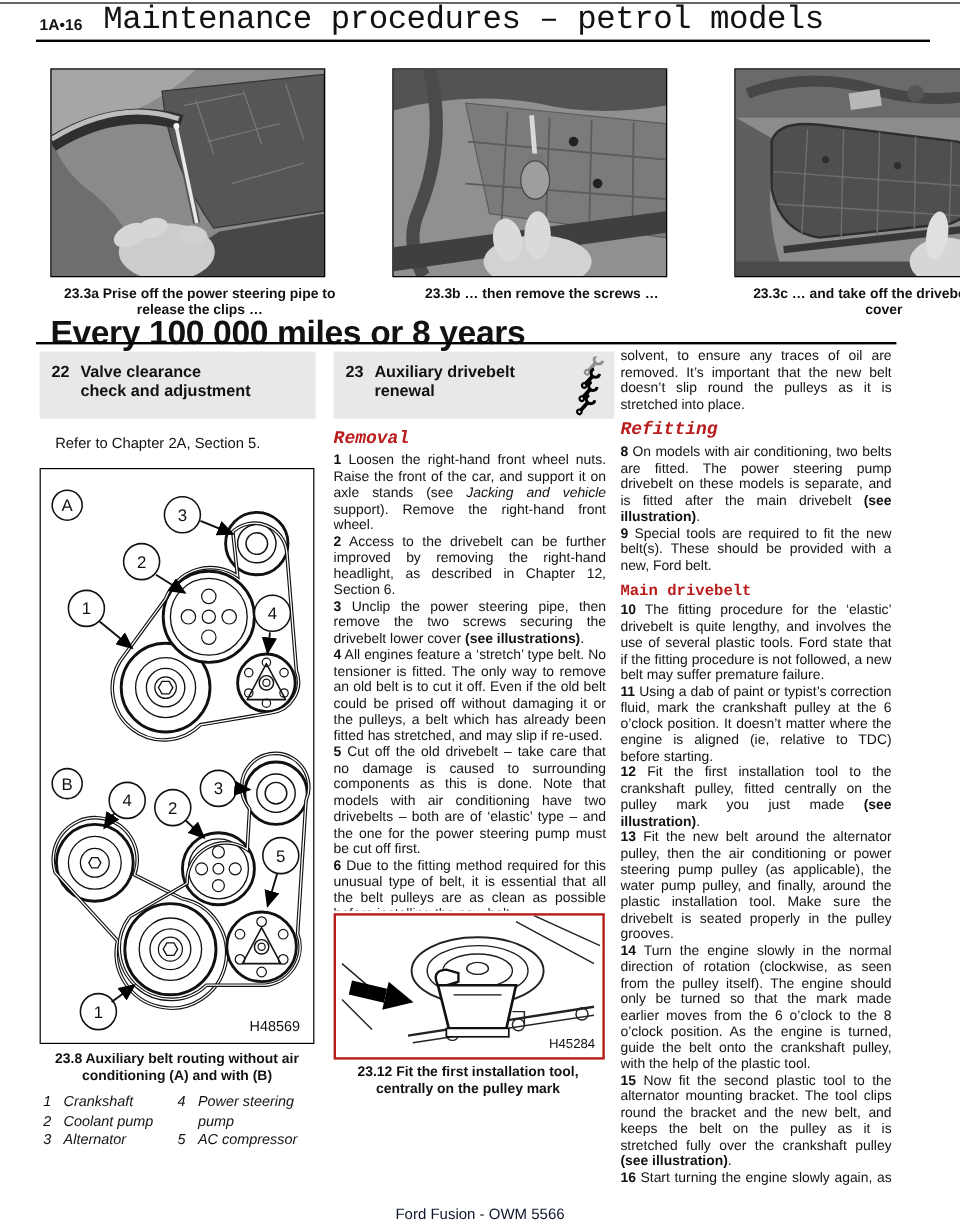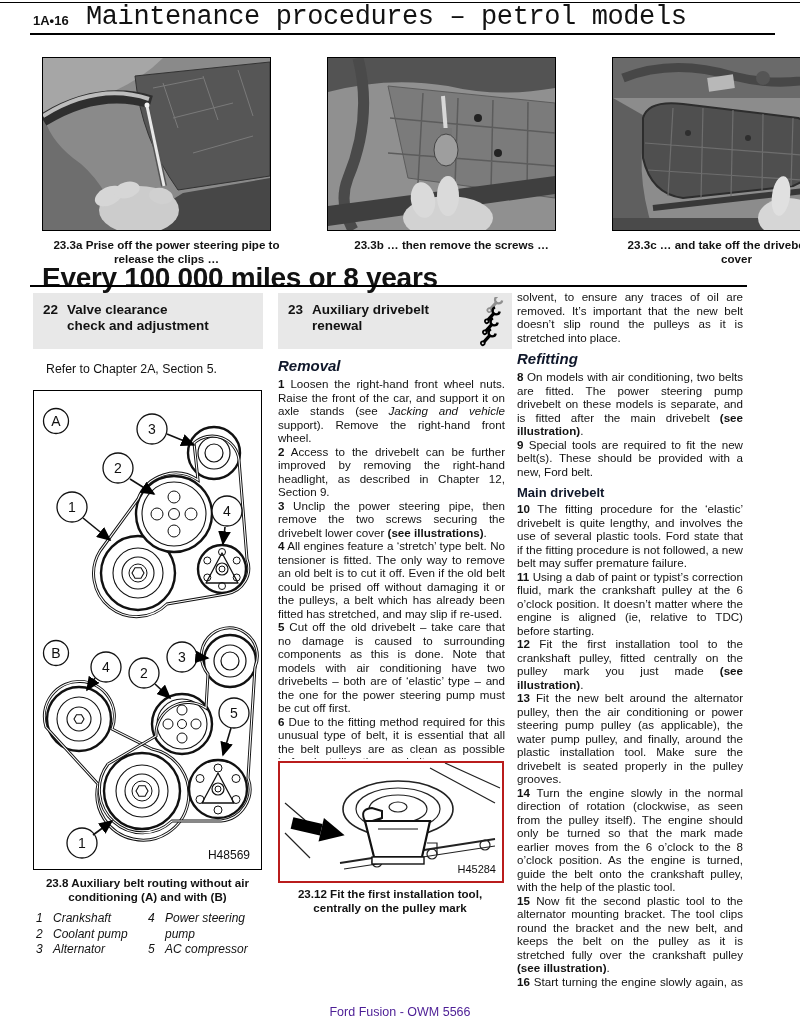--- a/index.html
+++ b/index.html
@@ -26,27 +26,27 @@
   .legend{position:absolute;left:36px;top:911px;width:224px;display:flex;font-style:italic;font-size:12px;line-height:15.5px;}
   .legend>div{width:50%;}
   .leg-row{display:flex;}
   .leg-n{width:17px;flex:none;}
   .leg-t{flex:1;}
   .col-mid{position:absolute;left:278px;top:357px;width:227px;height:402px;overflow:hidden;}
   .col-right{position:absolute;left:517px;top:290px;width:226px;height:700px;overflow:hidden;}
   .bp{margin:0;text-align:justify;font-size:11.6px;line-height:13.5px;}
   .sb{font-weight:bold;}
   .si{font-style:italic;}
-  .fh{color:#0f172a;}
+  .fh{color:#b91c1c;font-family:Liberation Mono, monospace;}
   .fh.hi{font-style:italic;font-weight:bold;font-size:15px;margin:6px 0 3px;}
   .fh.hb{font-weight:bold;font-size:13px;margin:7px 0 2px;}
   .col-mid .fh:first-child{margin-top:0;}
   .illus-fig{position:absolute;left:278px;top:761px;width:222px;height:118px;border:2px solid #b91c1c;margin:0;background:#fff;}
   .illus-cap{position:absolute;left:278px;top:887px;width:224px;}
-  .footer{position:absolute;top:1005px;left:0;width:800px;text-align:center;font-size:12.5px;color:#4c1d95;}
+  .footer{position:absolute;top:1005px;left:0;width:800px;text-align:center;font-size:12.5px;color:#0f172a;}
   svg{display:block;font-family:"Liberation Sans",sans-serif;}
   svg text{fill:#111;}
 </style>
 </head>
 <body>
 
 <div class="page">
 
   <div class="rule" style="left:0;top:2px;width:800px;height:1px;"></div>
   <span class="folio">1A•16</span>
@@ -316,21 +316,21 @@
         <div class="leg-row">
           <span class="leg-n">5</span>
           <span class="leg-t">AC compressor</span>
         </div>
       </div>
   </div>
 
   <div class="col-mid">
       <div class="fh hi">Removal</div>
       <p class="bp"><span class="sb">1</span><span> Loosen the right-hand front wheel nuts. Raise the front of the car, and support it on axle stands (see </span><span class="si">Jacking and vehicle</span><span> support). Remove the right-hand front wheel.</span></p>
-      <p class="bp"><span class="sb">2</span><span> Access to the drivebelt can be further improved by removing the right-hand headlight, as described in Chapter 12, Section 9.</span></p>
+      <p class="bp"><span class="sb">2</span><span> Access to the drivebelt can be further improved by removing the right-hand headlight, as described in Chapter 12, Section 6.</span></p>
       <p class="bp"><span class="sb">3</span><span> Unclip the power steering pipe, then remove the two screws securing the drivebelt lower cover </span><span class="sb">(see illustrations)</span><span>.</span></p>
       <p class="bp"><span class="sb">4</span><span> All engines feature a ‘stretch’ type belt. No tensioner is fitted. The only way to remove an old belt is to cut it off. Even if the old belt could be prised off without damaging it or the pulleys, a belt which has already been fitted has stretched, and may slip if re-used.</span></p>
       <p class="bp"><span class="sb">5</span><span> Cut off the old drivebelt – take care that no damage is caused to surrounding components as this is done. Note that models with air conditioning have two drivebelts – both are of ‘elastic’ type – and the one for the power steering pump must be cut off first.</span></p>
       <p class="bp"><span class="sb">6</span><span> Due to the fitting method required for this unusual type of belt, it is essential that all the belt pulleys are as clean as possible before installing the new belt.</span></p>
     </div>
 
   <figure class="illus-fig">
     <svg width="222" height="118" viewBox="0 0 222 118">
       <g fill="none" stroke="#222" stroke-width="1.2">
         <path d="M150,5 L215,40 M165,0 L220,25 M5,40 L40,70 M5,70 L30,95"></path>

